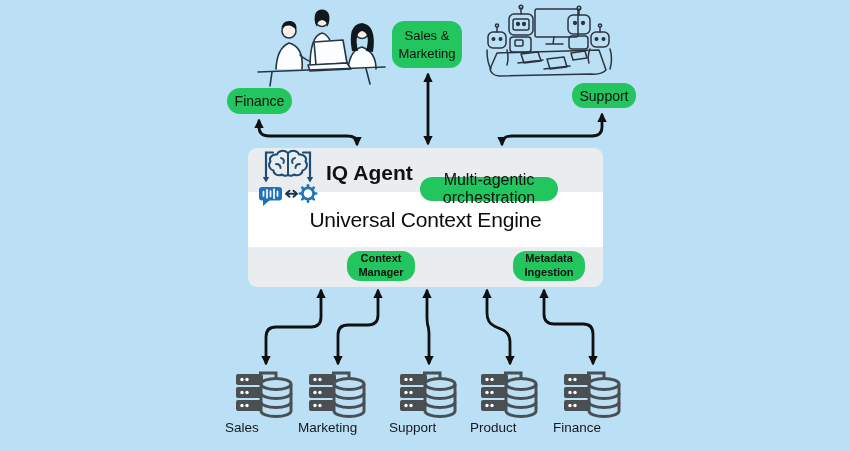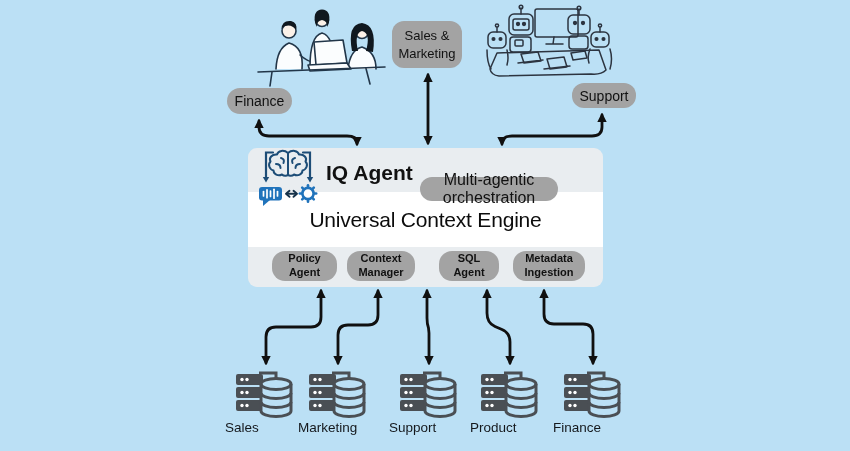--- a/index.html
+++ b/index.html
@@ -1,19 +1,19 @@
 <!DOCTYPE html>
 <html><head>
 <meta charset="utf-8">
 <style>
   html,body{margin:0;padding:0;}
   body{font-family:"Liberation Sans",sans-serif;}
   .stage{position:relative;width:850px;height:451px;background:#bbe0f5;overflow:hidden;color:#111;}
   .abs{position:absolute;}
-  .pill{background:#a3a3a3;border-radius:13px;display:flex;align-items:center;justify-content:center;
+  .pill{background:#22c55e;border-radius:13px;display:flex;align-items:center;justify-content:center;
         text-align:center;color:#111;}
   .pill-sm{font-size:14px;}
   .engine-box{background:#e9edf0;border-radius:9px;overflow:hidden;}
   .engine-white-band{position:absolute;left:0;top:44px;width:100%;height:55px;background:#ffffff;
         display:flex;align-items:center;justify-content:center;}
   .engine-title{font-size:21px;font-weight:normal;letter-spacing:-0.2px;color:#0c0c0c;}
   .iq-label{position:absolute;left:78px;top:13px;font-size:21px;font-weight:bold;}
   .orch-pill{position:absolute;left:172px;top:11px;width:138px;height:24px;border-radius:12px;
         font-size:16px;margin-top:18px;}
   .comp-pill{position:absolute;top:103px;height:30px;border-radius:13px;font-size:11px;
@@ -165,28 +165,22 @@
         <circle cx="51" cy="44.5" r="5.6" fill="#ffffff" stroke="#2073bb" stroke-width="2.6"></circle>
       </g>
     </svg>
 
     <div class="iq-label">IQ Agent</div>
 
     <div class="pill orch-pill">
       <span>Multi-agentic orchestration</span>
     </div>
 
-    <div class="pill comp-pill" style="left:24px;width:65px;">
-      <span>Policy Agent</span>
-    </div>
     <div class="pill comp-pill" style="left:99px;width:68px;">
       <span>Context Manager</span>
-    </div>
-    <div class="pill comp-pill" style="left:191px;width:60px;">
-      <span>SQL Agent</span>
     </div>
     <div class="pill comp-pill" style="left:265px;width:72px;">
       <span>Metadata Ingestion</span>
     </div>
   </div>
 
   <svg class="abs" style="left:236px;top:367px;" width="58" height="52" viewBox="0 0 58 52">
     <g fill="#4a4f54">
       <rect x="0" y="7" width="27" height="11" rx="2"></rect>
         <rect x="0" y="20" width="27" height="11" rx="2"></rect>

